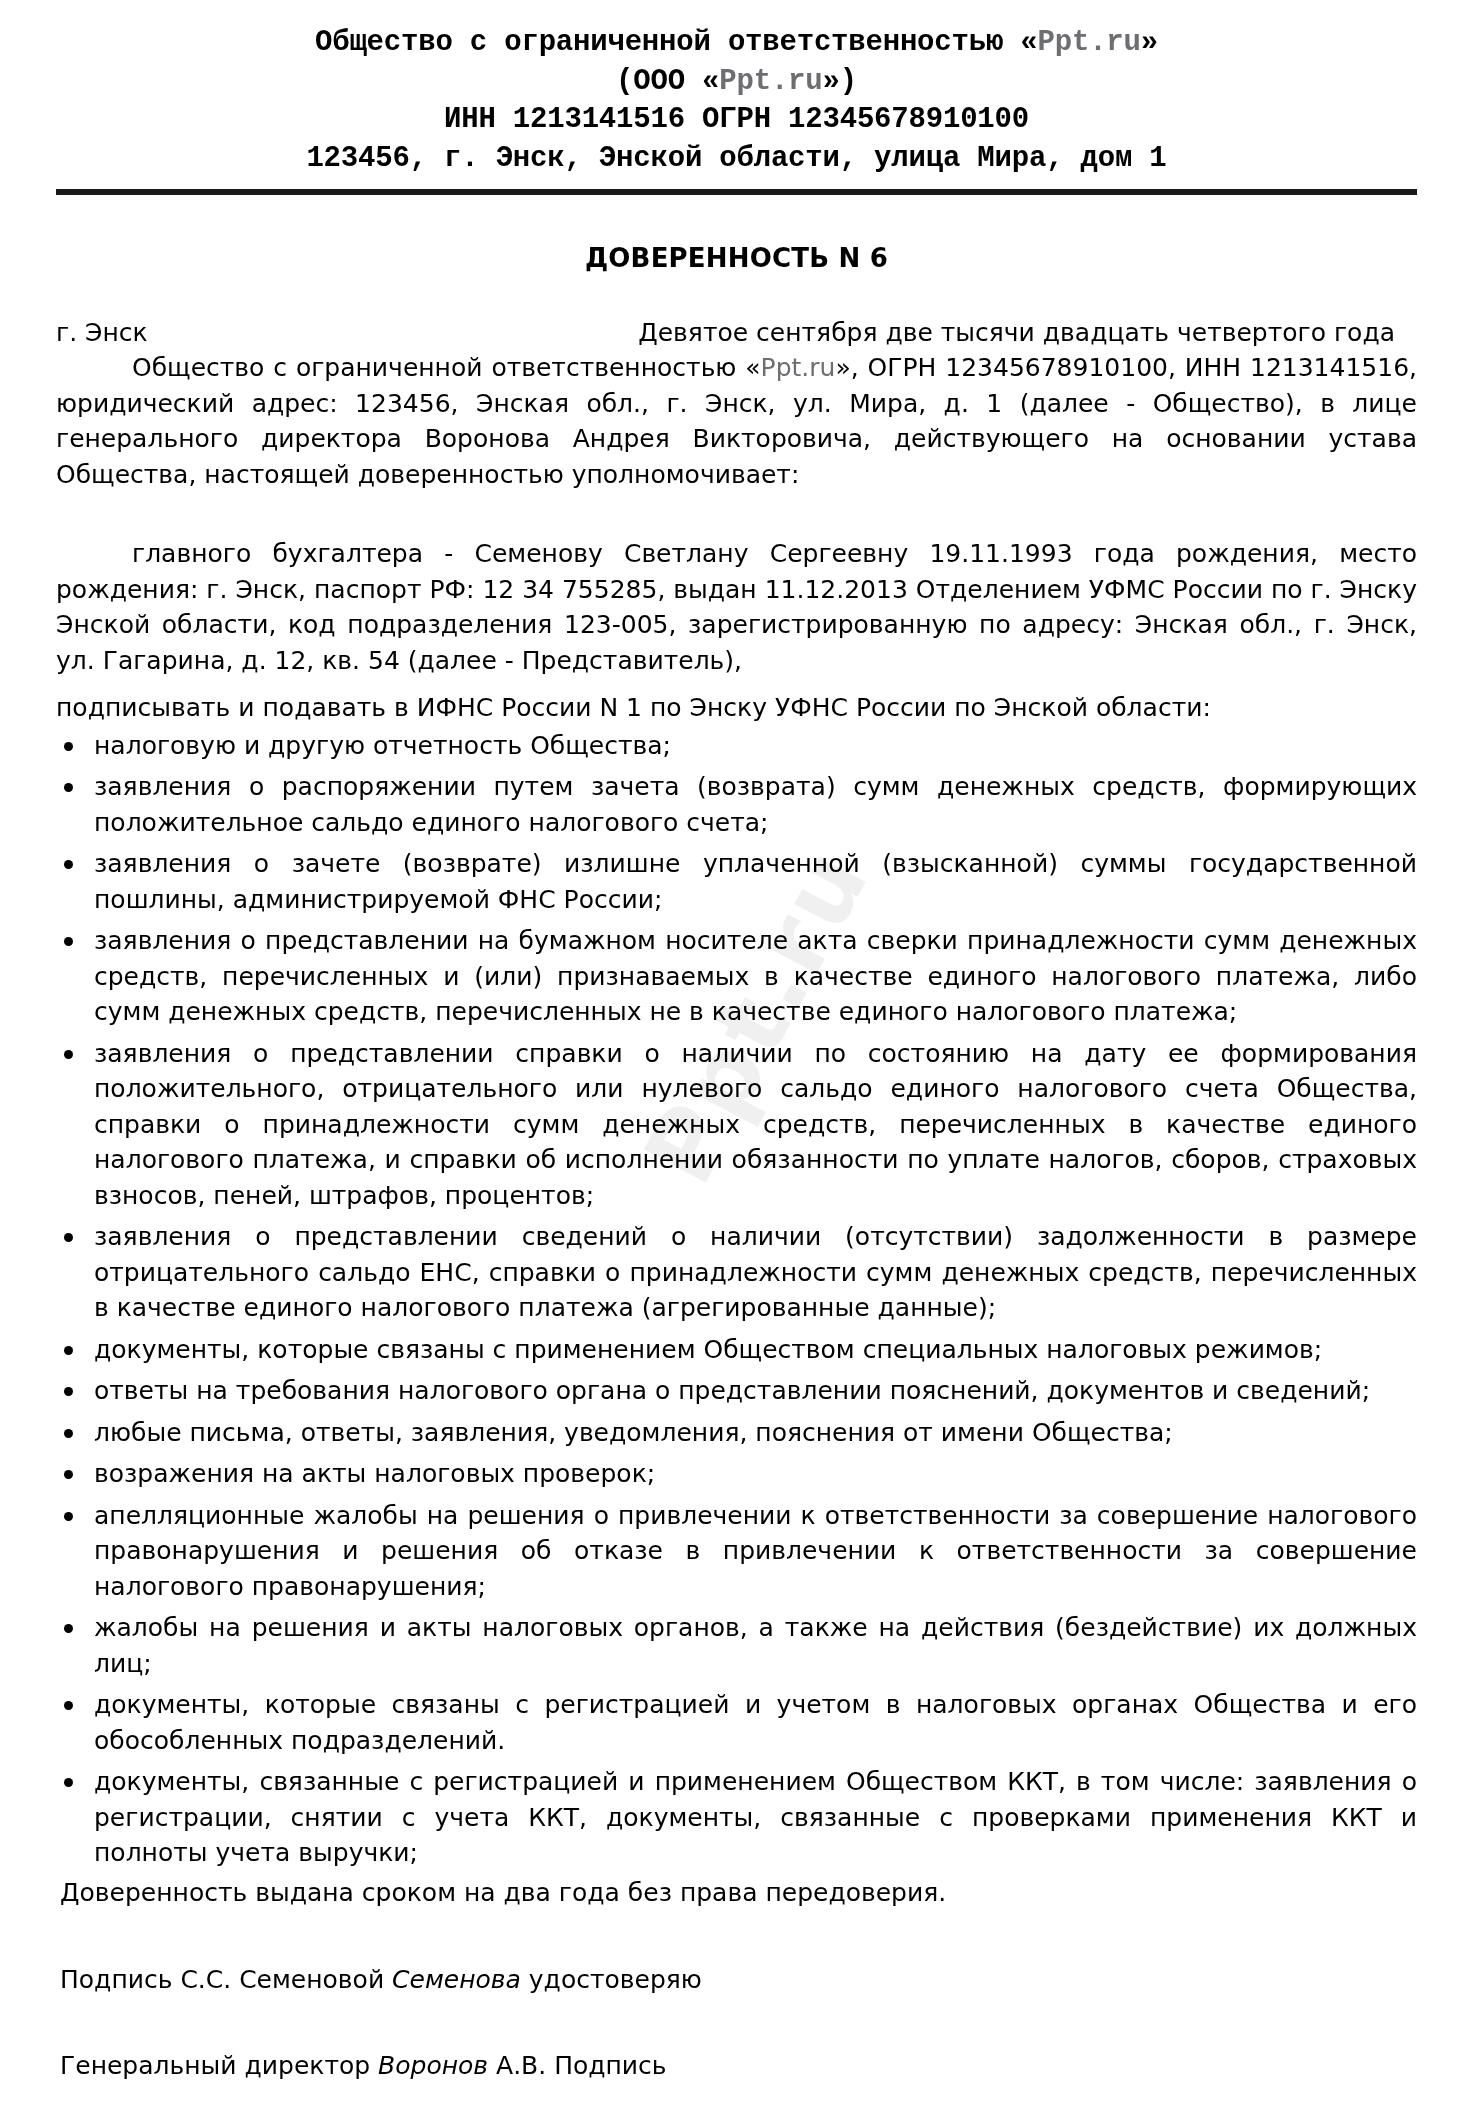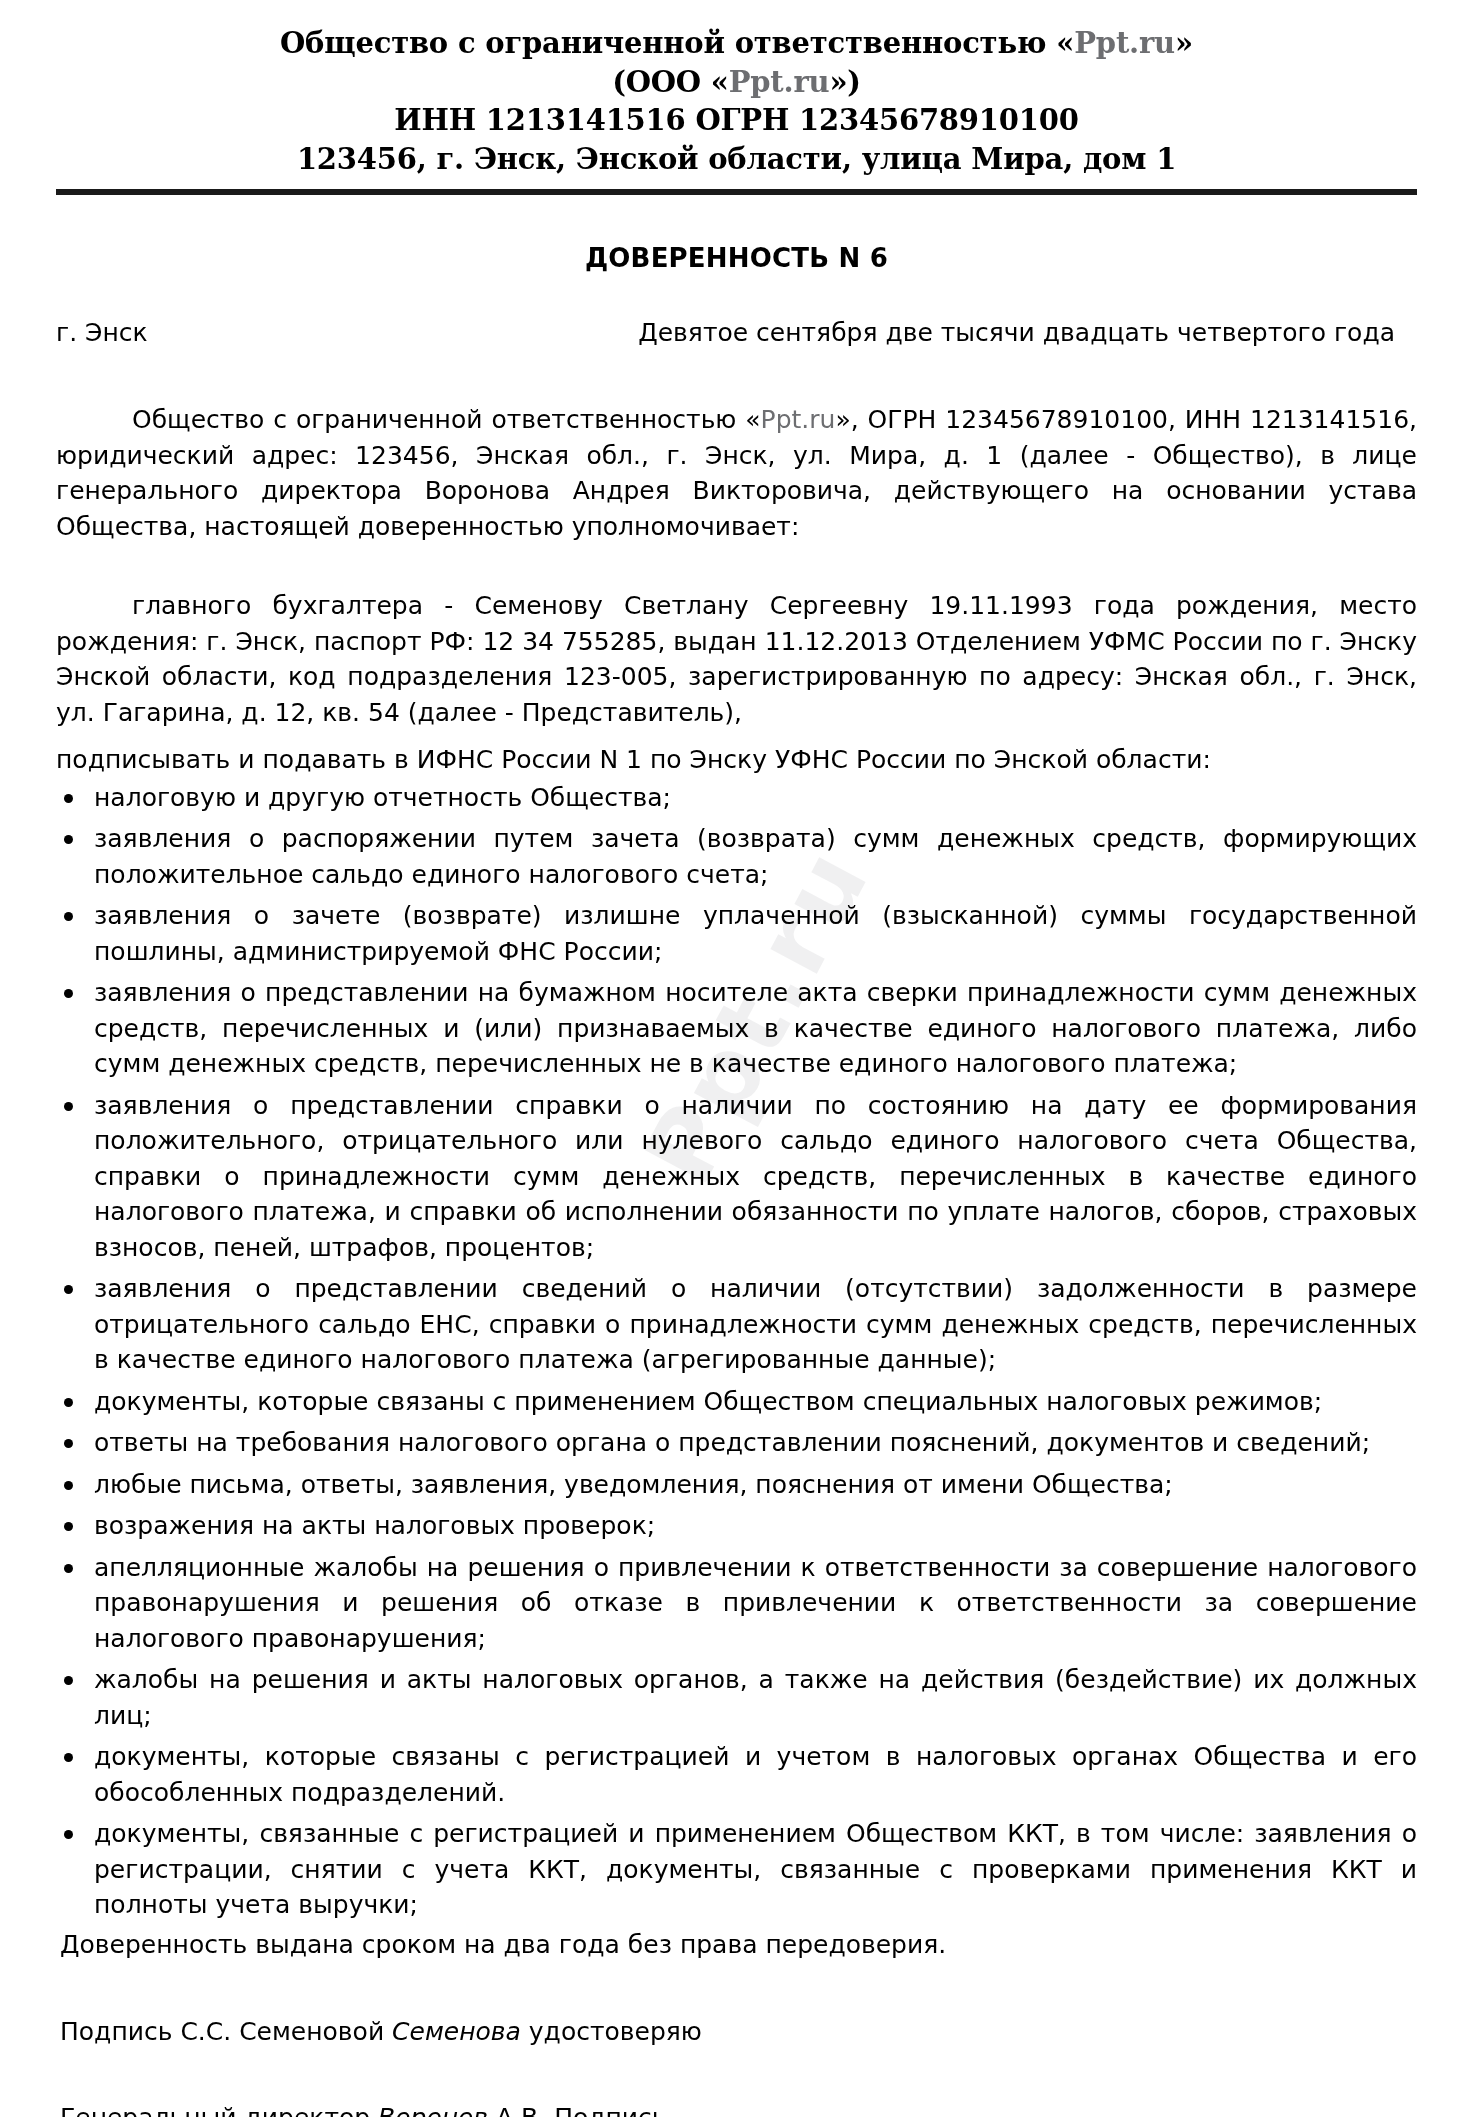--- a/index.html
+++ b/index.html
@@ -49,21 +49,21 @@
   
   .letterhead {
     text-align: center;
     font-family: "DejaVu Serif", "Liberation Serif", serif;
     font-weight: bold;
     font-size: 29px;
     line-height: 1.33;
     padding-top: 24px;
     letter-spacing: -0.2px;
   }
-  .letterhead .ln { display: block; white-space: nowrap; }
+  .letterhead .ln { display: block; white-space: nowrap; font-family: Liberation Mono, monospace; }
   .brand { color: #6d6e71; }
 
   .rule {
     border: 0;
     border-top: 6px solid #1a1a1a;
     margin: 11px 0 0 0;
     width: 100%;
   }
 
   
@@ -88,21 +88,21 @@
 
   
   p.body-par {
     font-size: 25px;
     line-height: 1.42;
     text-align: justify;
     text-justify: inter-word;
     margin: 0;
     text-indent: 76px;
   }
-  p.first-par { margin-top: 52px; }
+  p.first-par { }
   p.second-par { margin-top: 44px; }
   p.flush { text-indent: 0; margin-top: 12px; }
 
   
   ul.claims {
     list-style: none;
     margin: 2px 0 0 0;
     padding: 0;
   }
   ul.claims > li {

